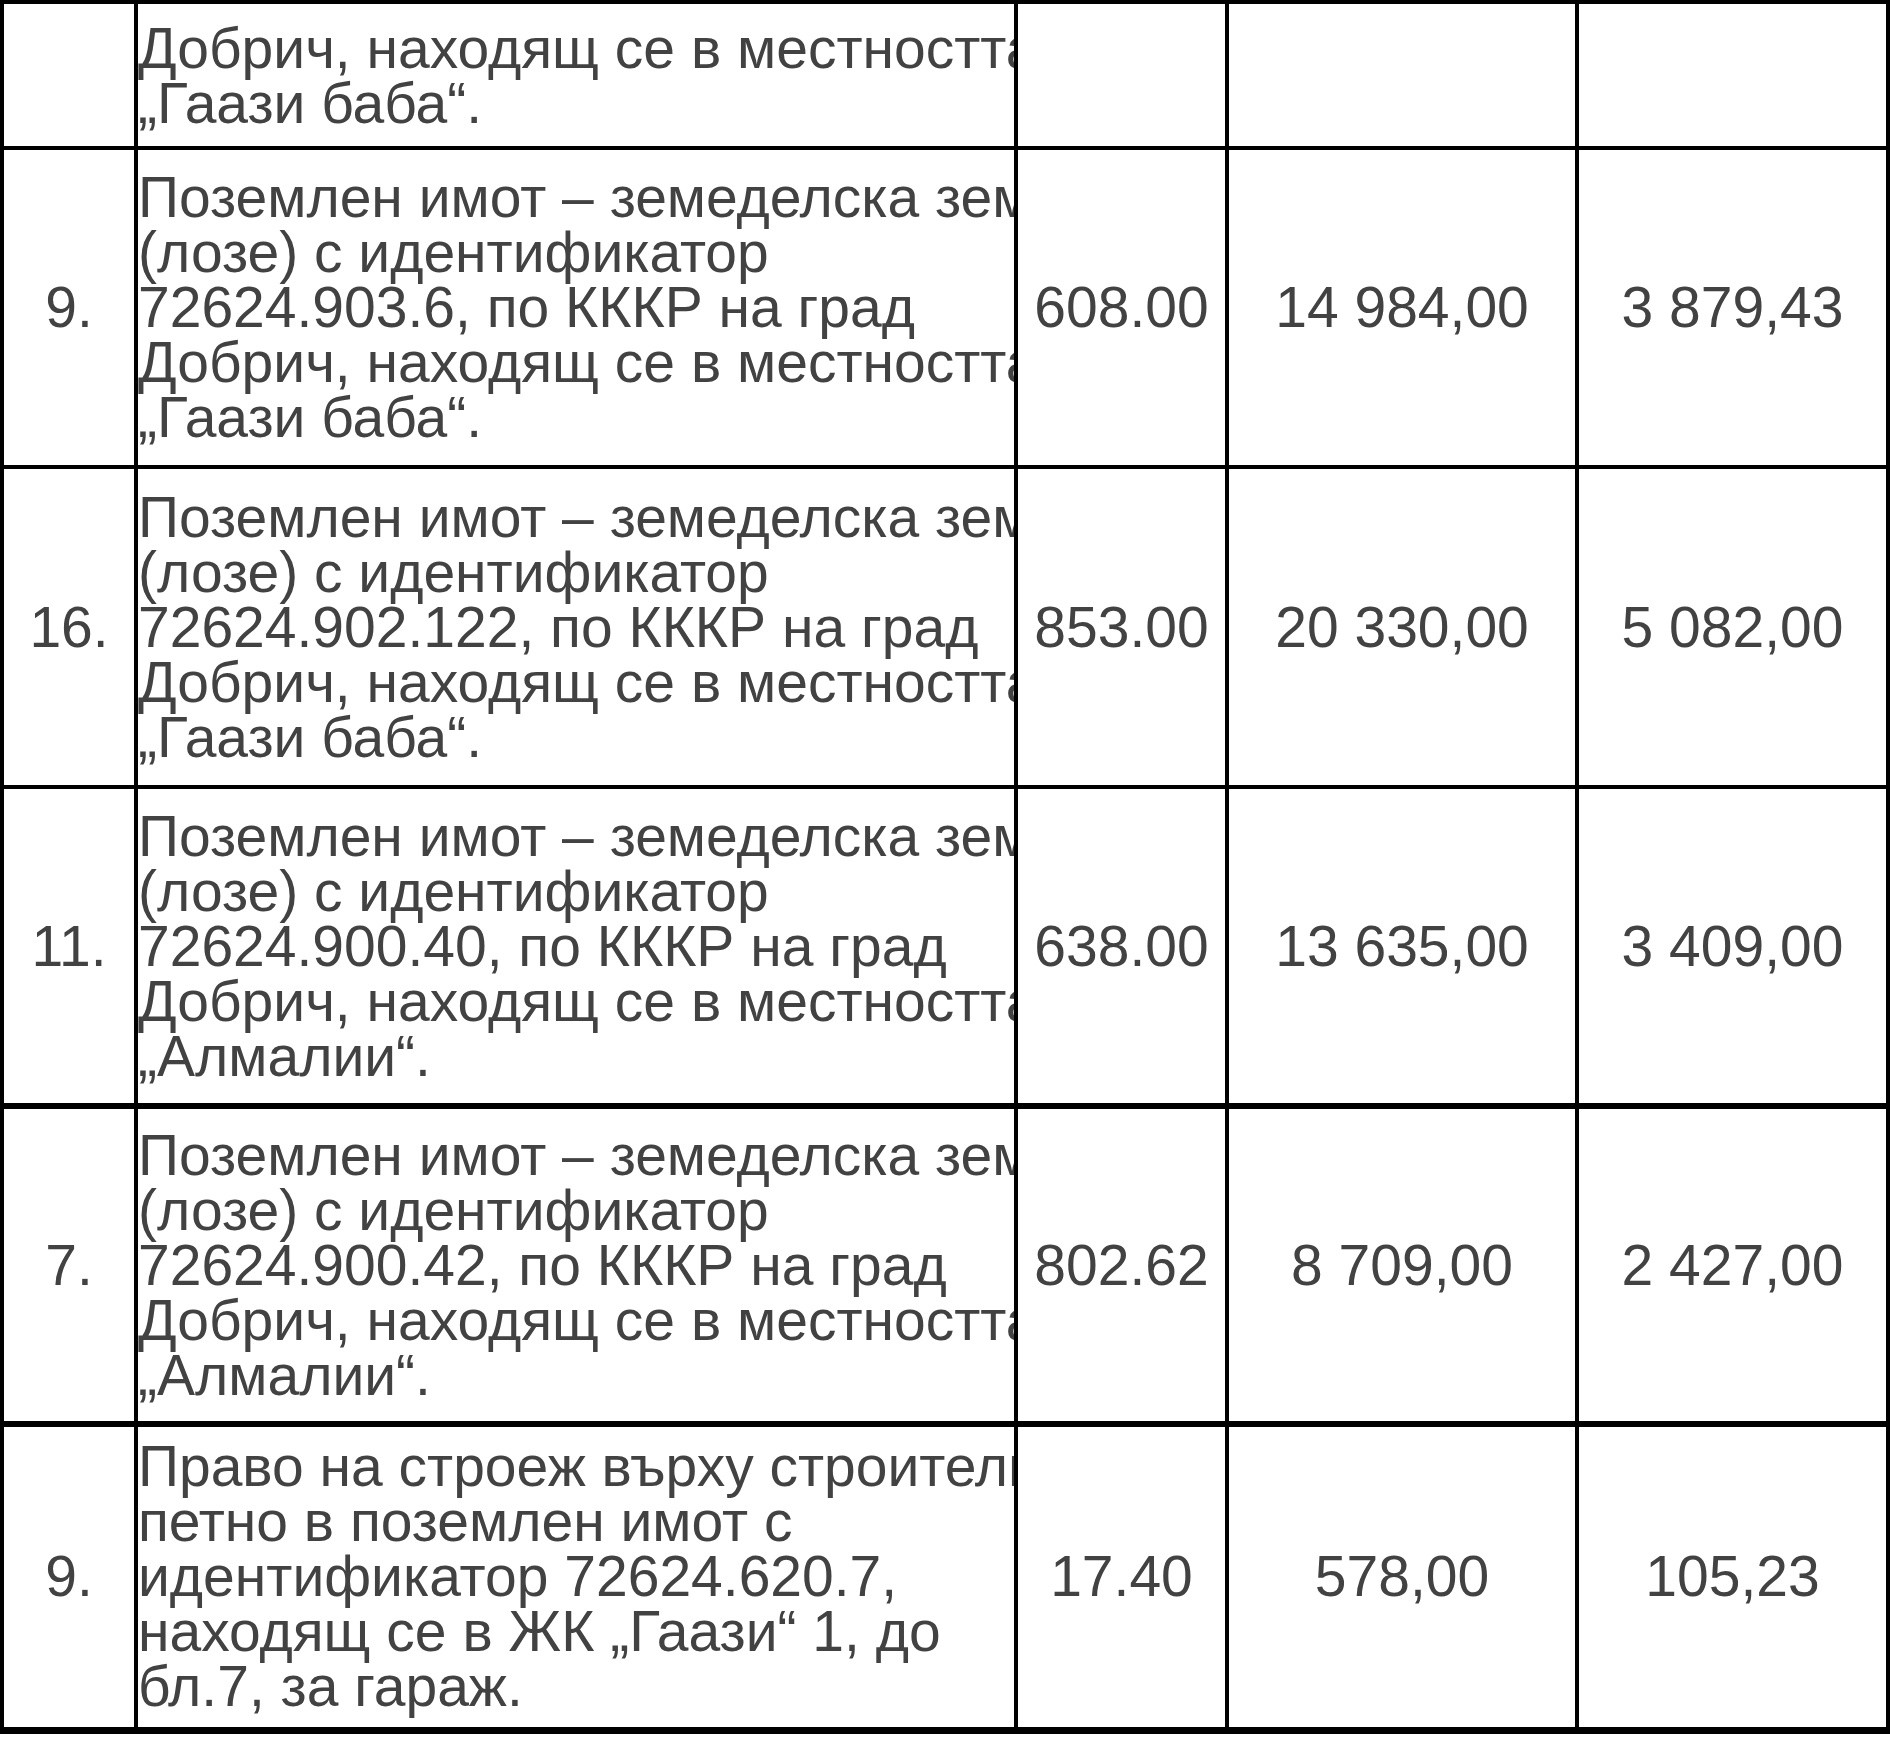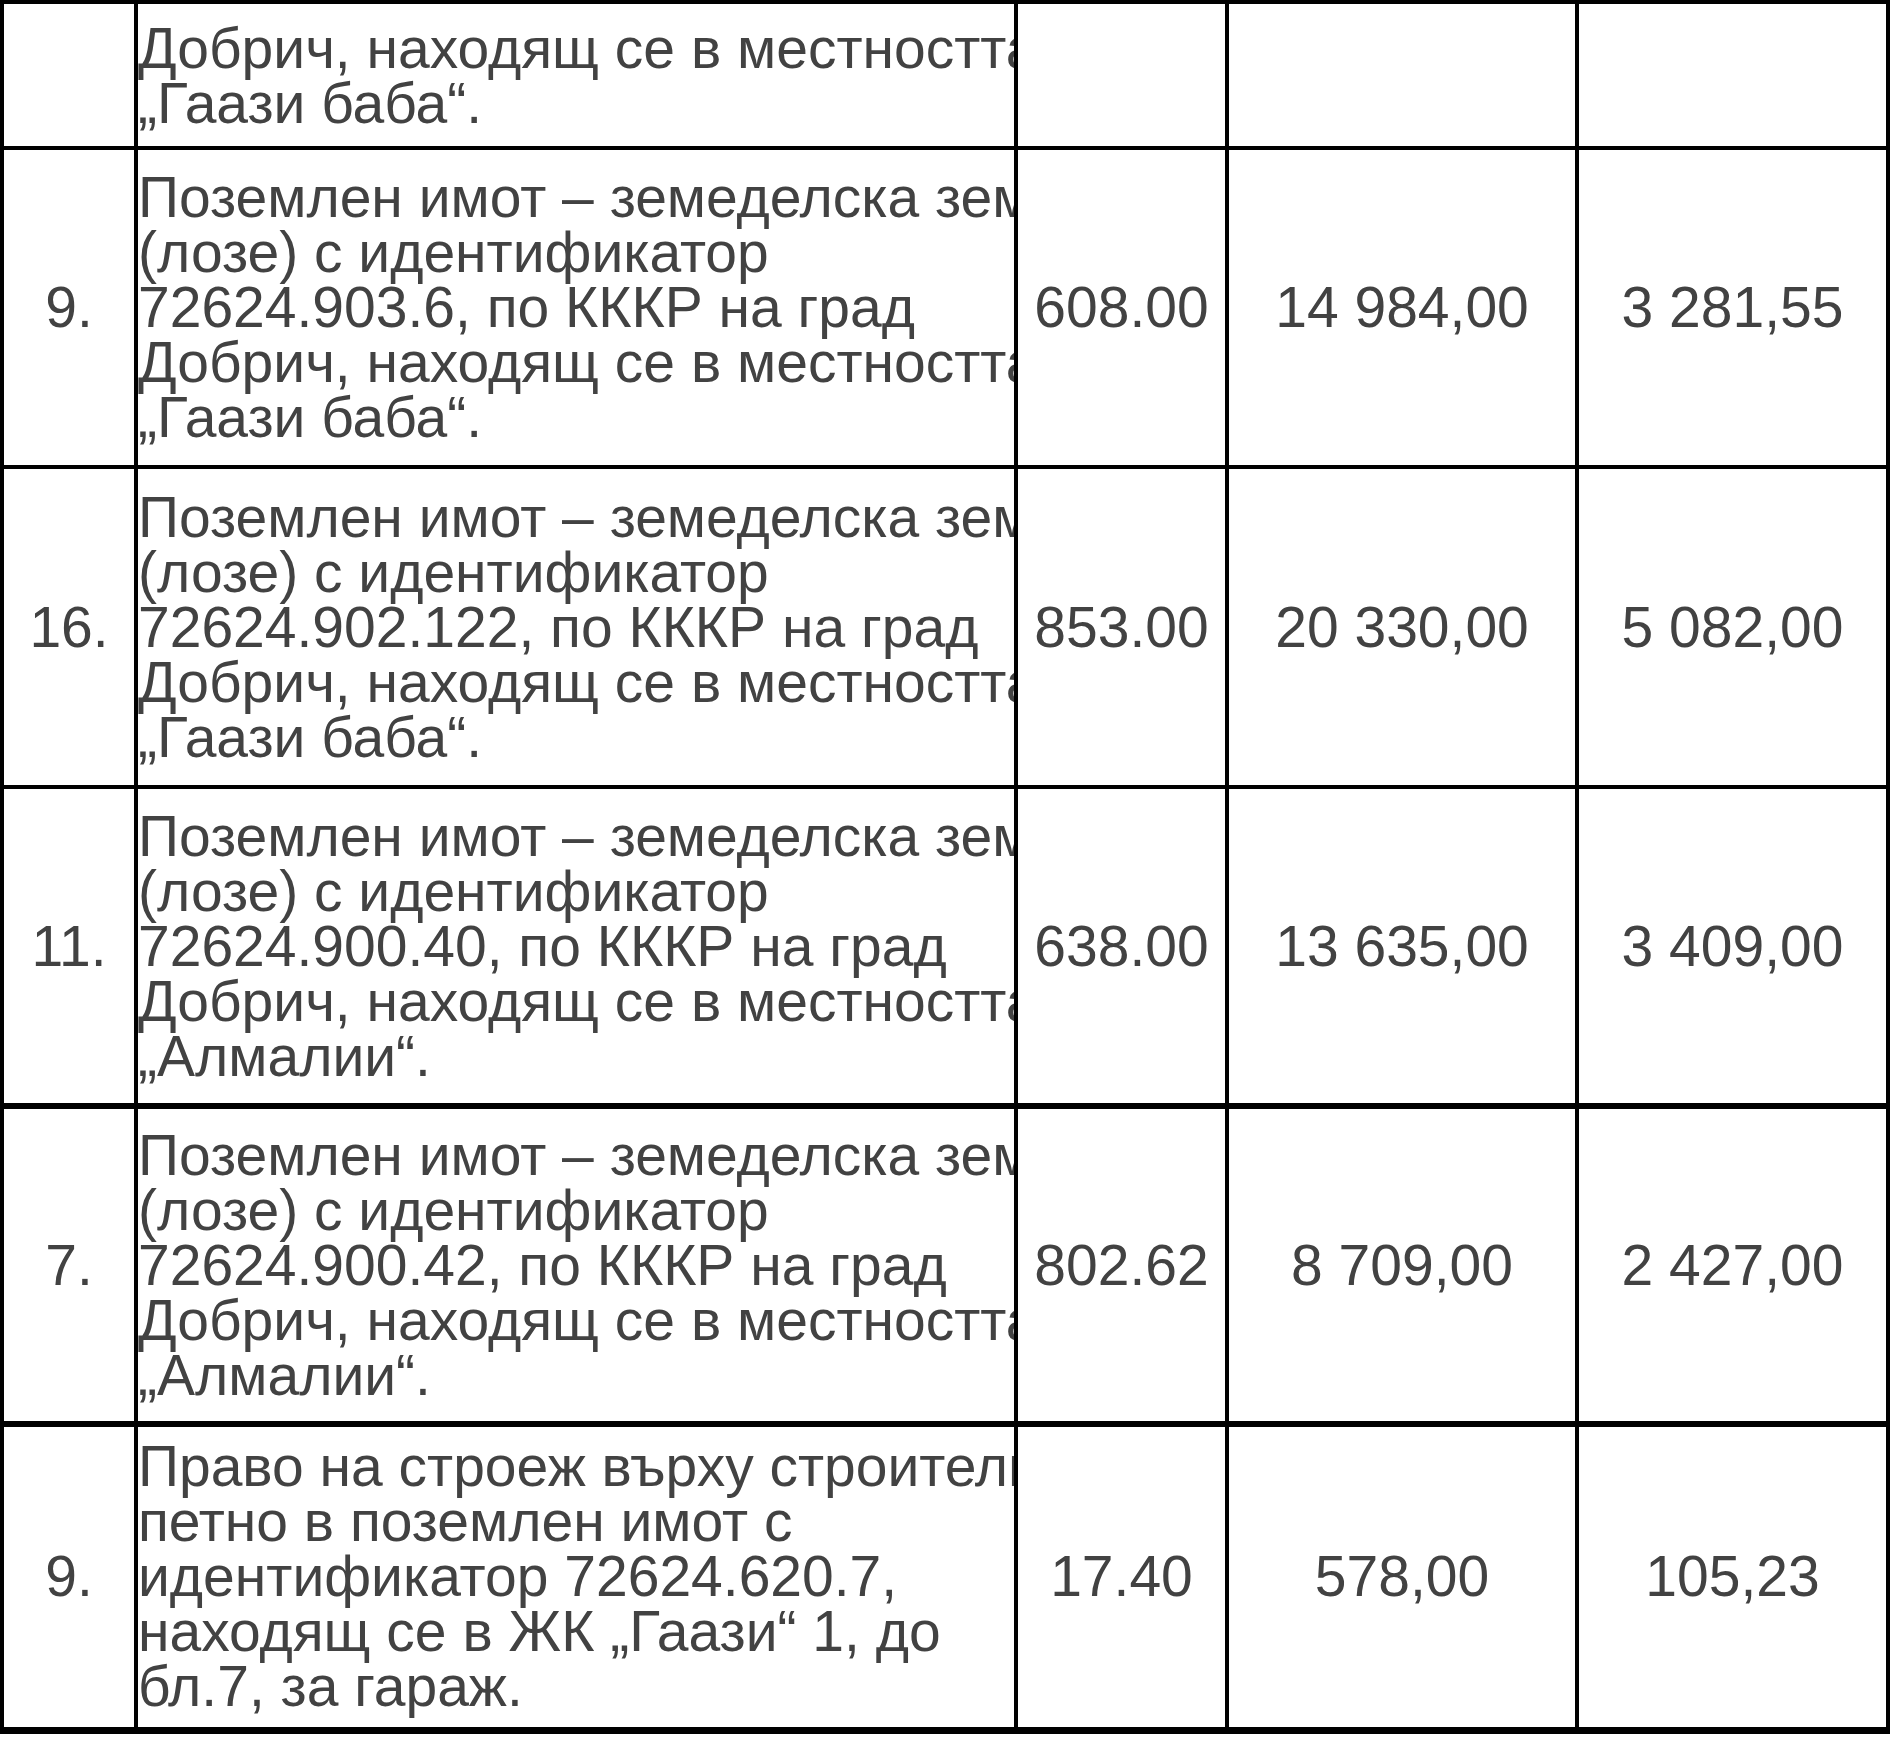--- a/index.html
+++ b/index.html
@@ -71,21 +71,21 @@
 
   <tr class="row-9">
     <td class="cell-num">9.</td>
     <td class="cell-desc">Поземлен имот – земеделска земя
 (лозе) с идентификатор
 72624.903.6, по КККР на град
 Добрич, находящ се в местността
 „Гаази баба“.</td>
     <td class="cell-num">608.00</td>
     <td class="cell-num">14 984,00</td>
-    <td class="cell-num">3 281,55</td>
+    <td class="cell-num">3 879,43</td>
   </tr>
 
   <tr class="row-10">
     <td class="cell-num">16.</td>
     <td class="cell-desc">Поземлен имот – земеделска земя
 (лозе) с идентификатор
 72624.902.122, по КККР на град
 Добрич, находящ се в местността
 „Гаази баба“.</td>
     <td class="cell-num">853.00</td>

